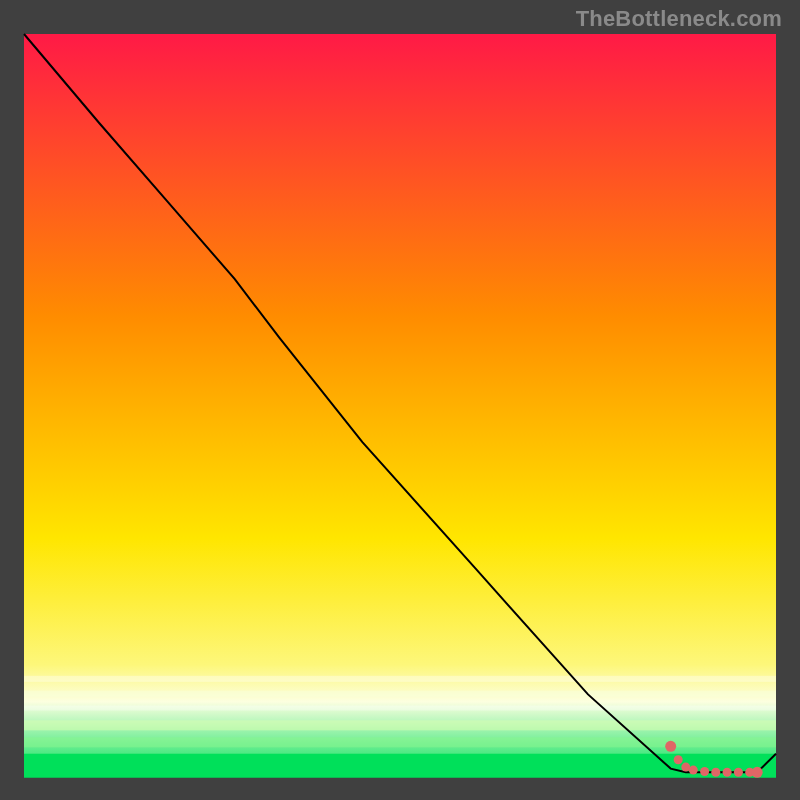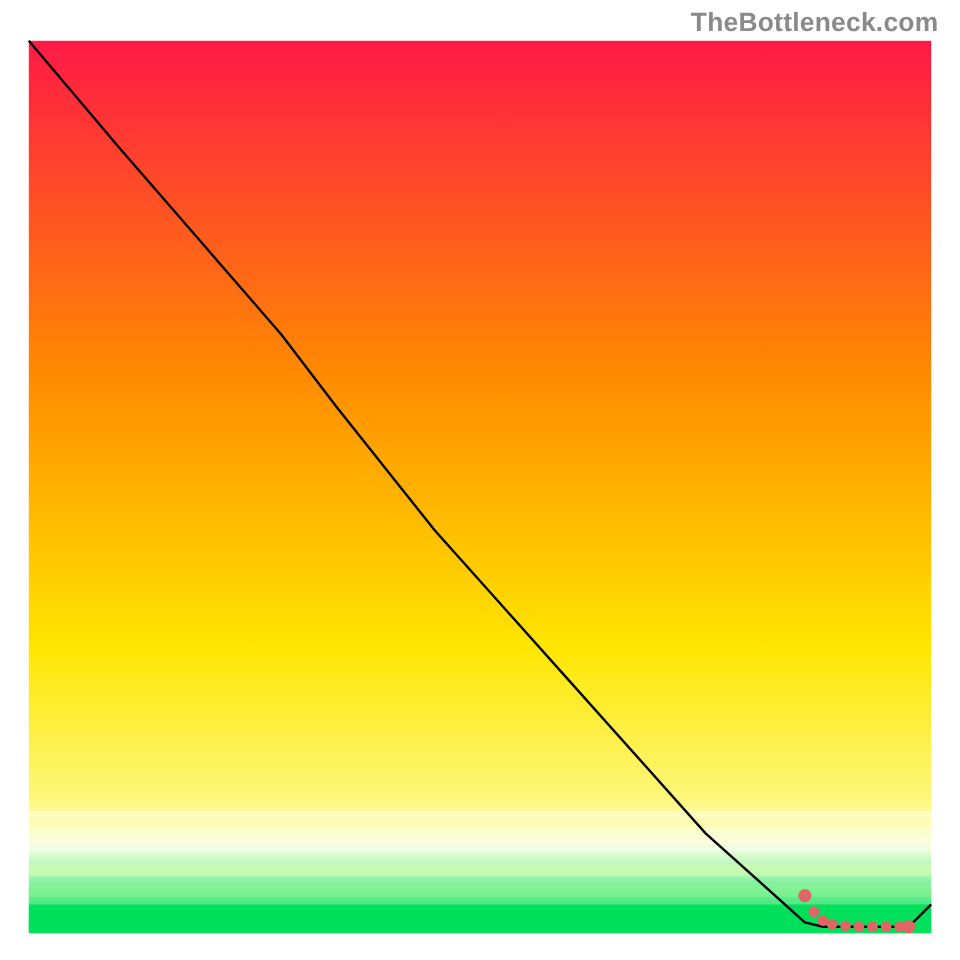--- a/index.html
+++ b/index.html
@@ -7,21 +7,21 @@
     padding: 0;
     width: 800px;
     height: 800px;
     background: #000;
     overflow: hidden;
   }
   .stage {
     position: relative;
     width: 800px;
     height: 800px;
-    background: #ffffff;
+    background: #404040;
   }
   svg { display: block; }
   .watermark {
     position: absolute;
     top: 6px;
     right: 18px;
     font-family: Arial, Helvetica, sans-serif;
     font-size: 22px;
     font-weight: 600;
     color: #8a8a8a;

